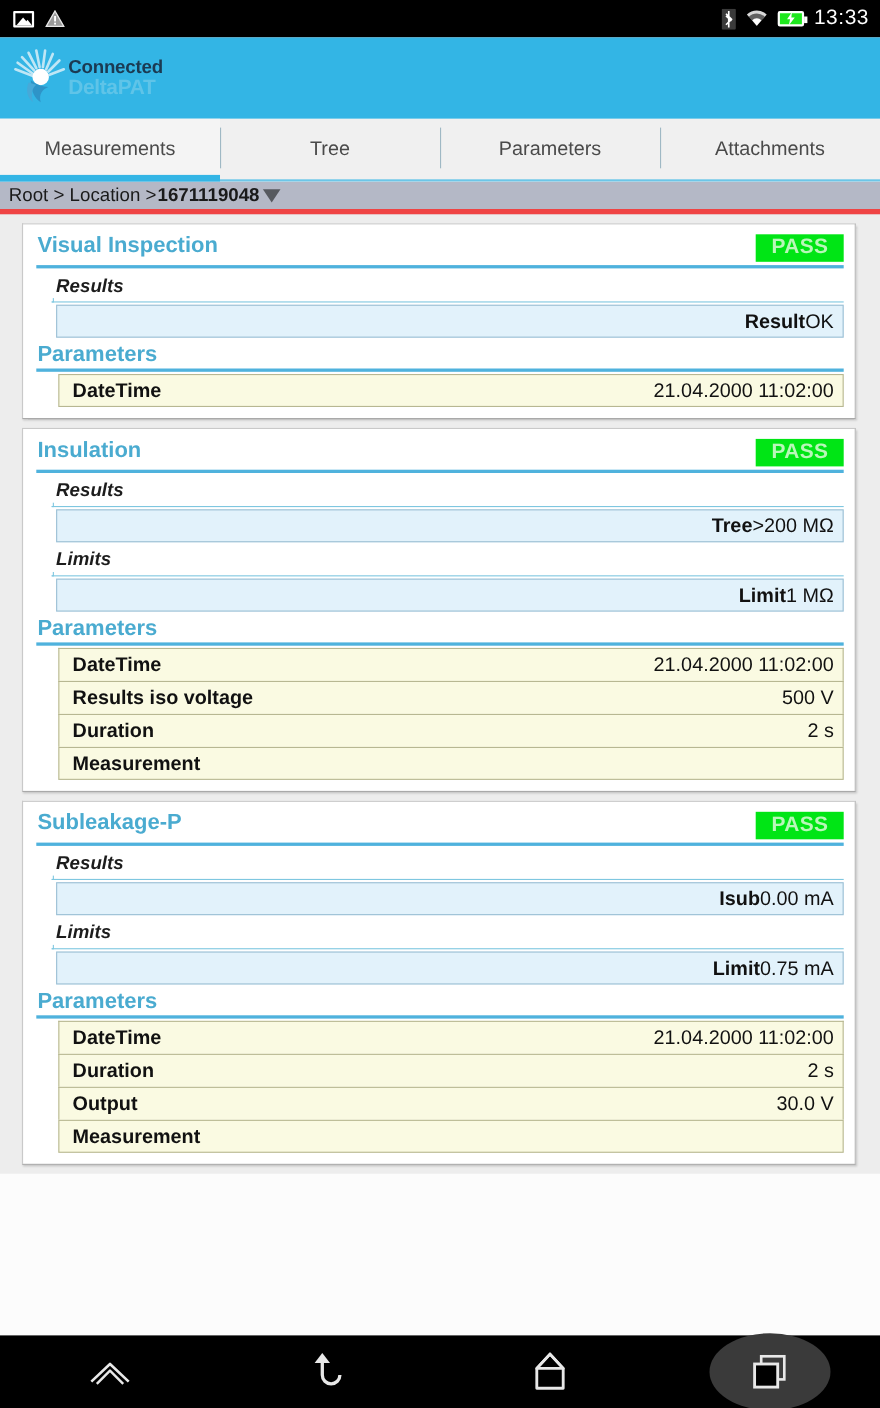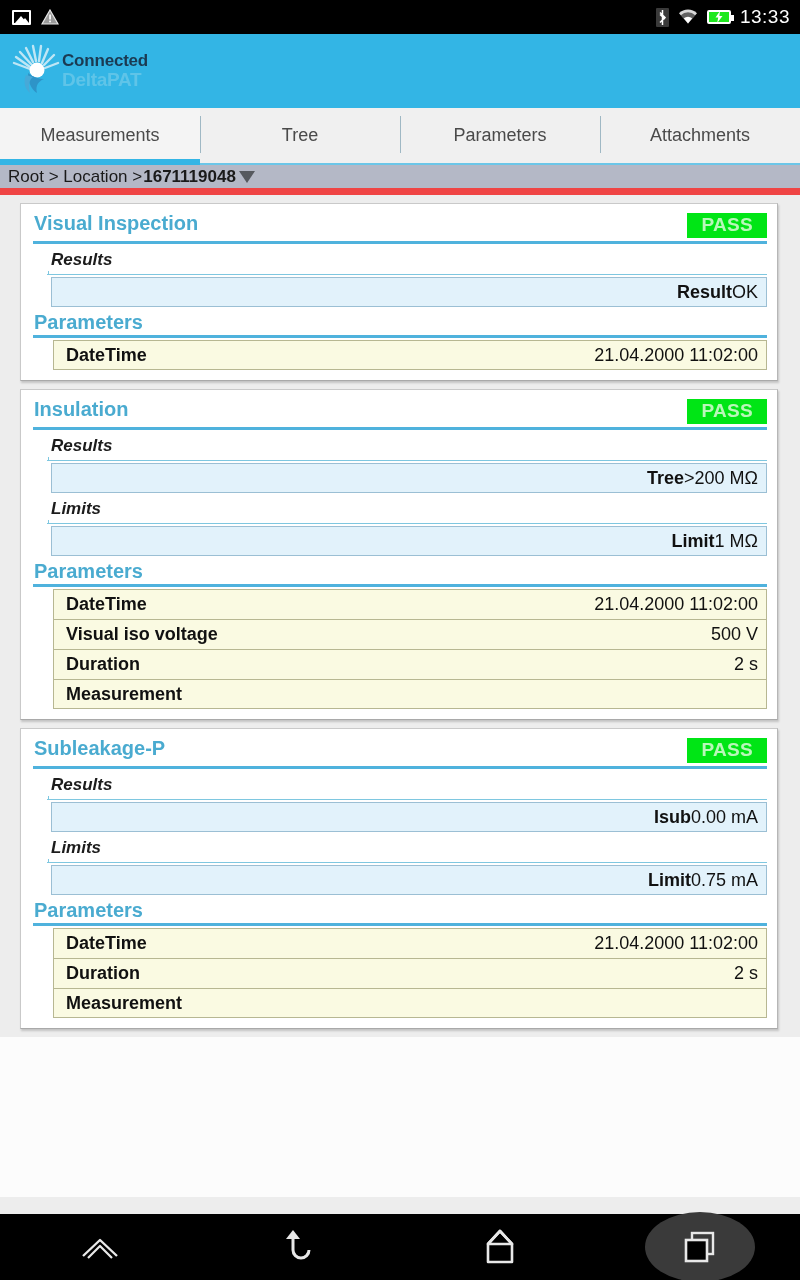--- a/index.html
+++ b/index.html
@@ -73,21 +73,21 @@
   }
   .tab.active { background: #F4F4F4; }
   .tab.active:after {
     content: ""; position: absolute; left: 0; right: 0; bottom: -2px; height: 6px; background: #33B5E5;
   }
 
   
   .crumbbar {
     flex: 0 0 30px; background: #B4B8C6; display: flex; align-items: center;
     padding-left: 8px; font-size: 17px; color: #1a1a1a;
-    border-bottom: 7px solid #ef4444;
+    border-bottom: 5px solid #ef4444;
   }
   .crumb-path { font-weight: normal; }
   .crumb-cur { font-weight: bold; margin-left: 1px; }
   .crumb-caret {
     width: 0; height: 0; margin-left: 3px;
     border-left: 8px solid transparent; border-right: 8px solid transparent; border-top: 12px solid #56595f;
   }
 
   
   .content {
@@ -301,21 +301,21 @@
         </div>
 
         <div class="param-label">Parameters</div>
         <div class="param-rule"></div>
         <div class="rows-param">
           <div class="row">
             <span class="k">DateTime</span>
             <span class="v">21.04.2000 11:02:00</span>
           </div>
           <div class="row">
-            <span class="k">Visual iso voltage</span>
+            <span class="k">Results iso voltage</span>
             <span class="v">500 V</span>
           </div>
           <div class="row">
             <span class="k">Duration</span>
             <span class="v">2 s</span>
           </div>
           <div class="row">
             <span class="k">Measurement</span>
             <span class="v"></span>
           </div>
@@ -350,20 +350,24 @@
         <div class="param-label">Parameters</div>
         <div class="param-rule"></div>
         <div class="rows-param">
           <div class="row">
             <span class="k">DateTime</span>
             <span class="v">21.04.2000 11:02:00</span>
           </div>
           <div class="row">
             <span class="k">Duration</span>
             <span class="v">2 s</span>
+          </div>
+          <div class="row">
+            <span class="k">Output</span>
+            <span class="v">30.0 V</span>
           </div>
           <div class="row">
             <span class="k">Measurement</span>
             <span class="v"></span>
           </div>
         </div>
       </div>
 
       <div class="tail"></div>
     </div>

